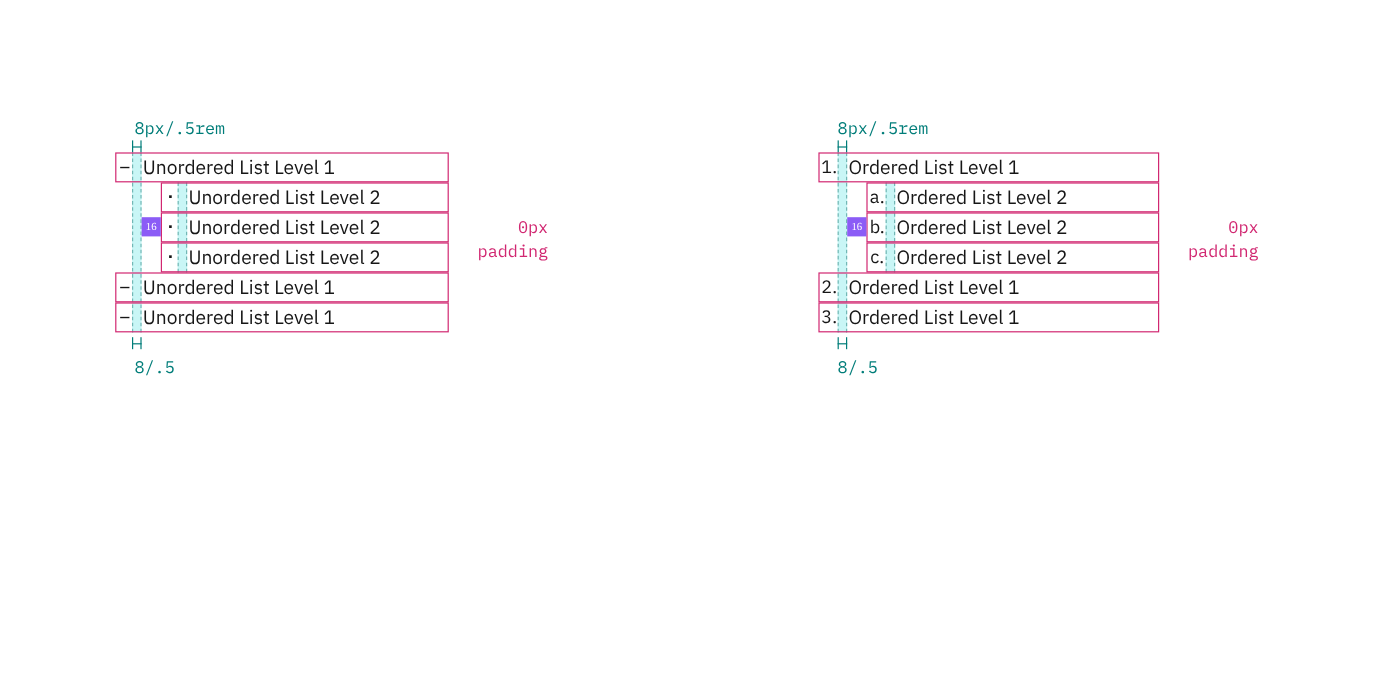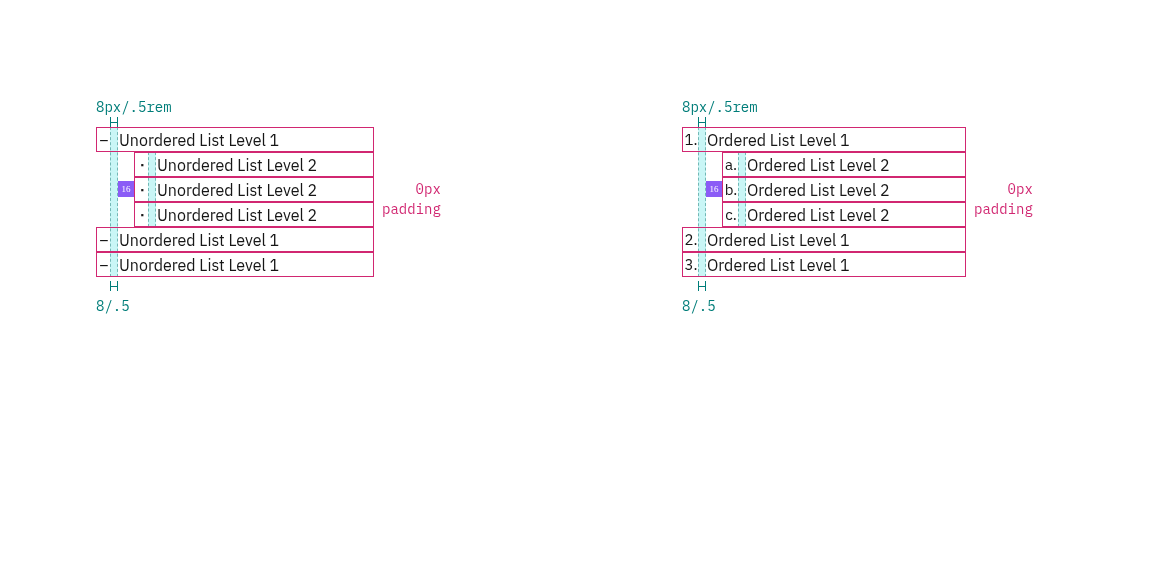--- a/index.html
+++ b/index.html
@@ -23,20 +23,21 @@
   .group.left { left: 96px; }
   .group.right { left: 682px; }
 
   
   .anno {
     position: absolute;
     font-family: "IBM Plex Mono", ui-monospace, Menlo, Consolas, monospace;
     font-size: 14px;
     line-height: 1;
     white-space: nowrap;
+    margin-left: 16px;
   }
   .anno.teal { color: #007d79; }
   .anno.pink { color: #d12771; text-align: right; }
 
   
   .tick {
     position: absolute;
     height: 10px;
     border-left: 1px solid #007d79;
     border-right: 1px solid #007d79;

